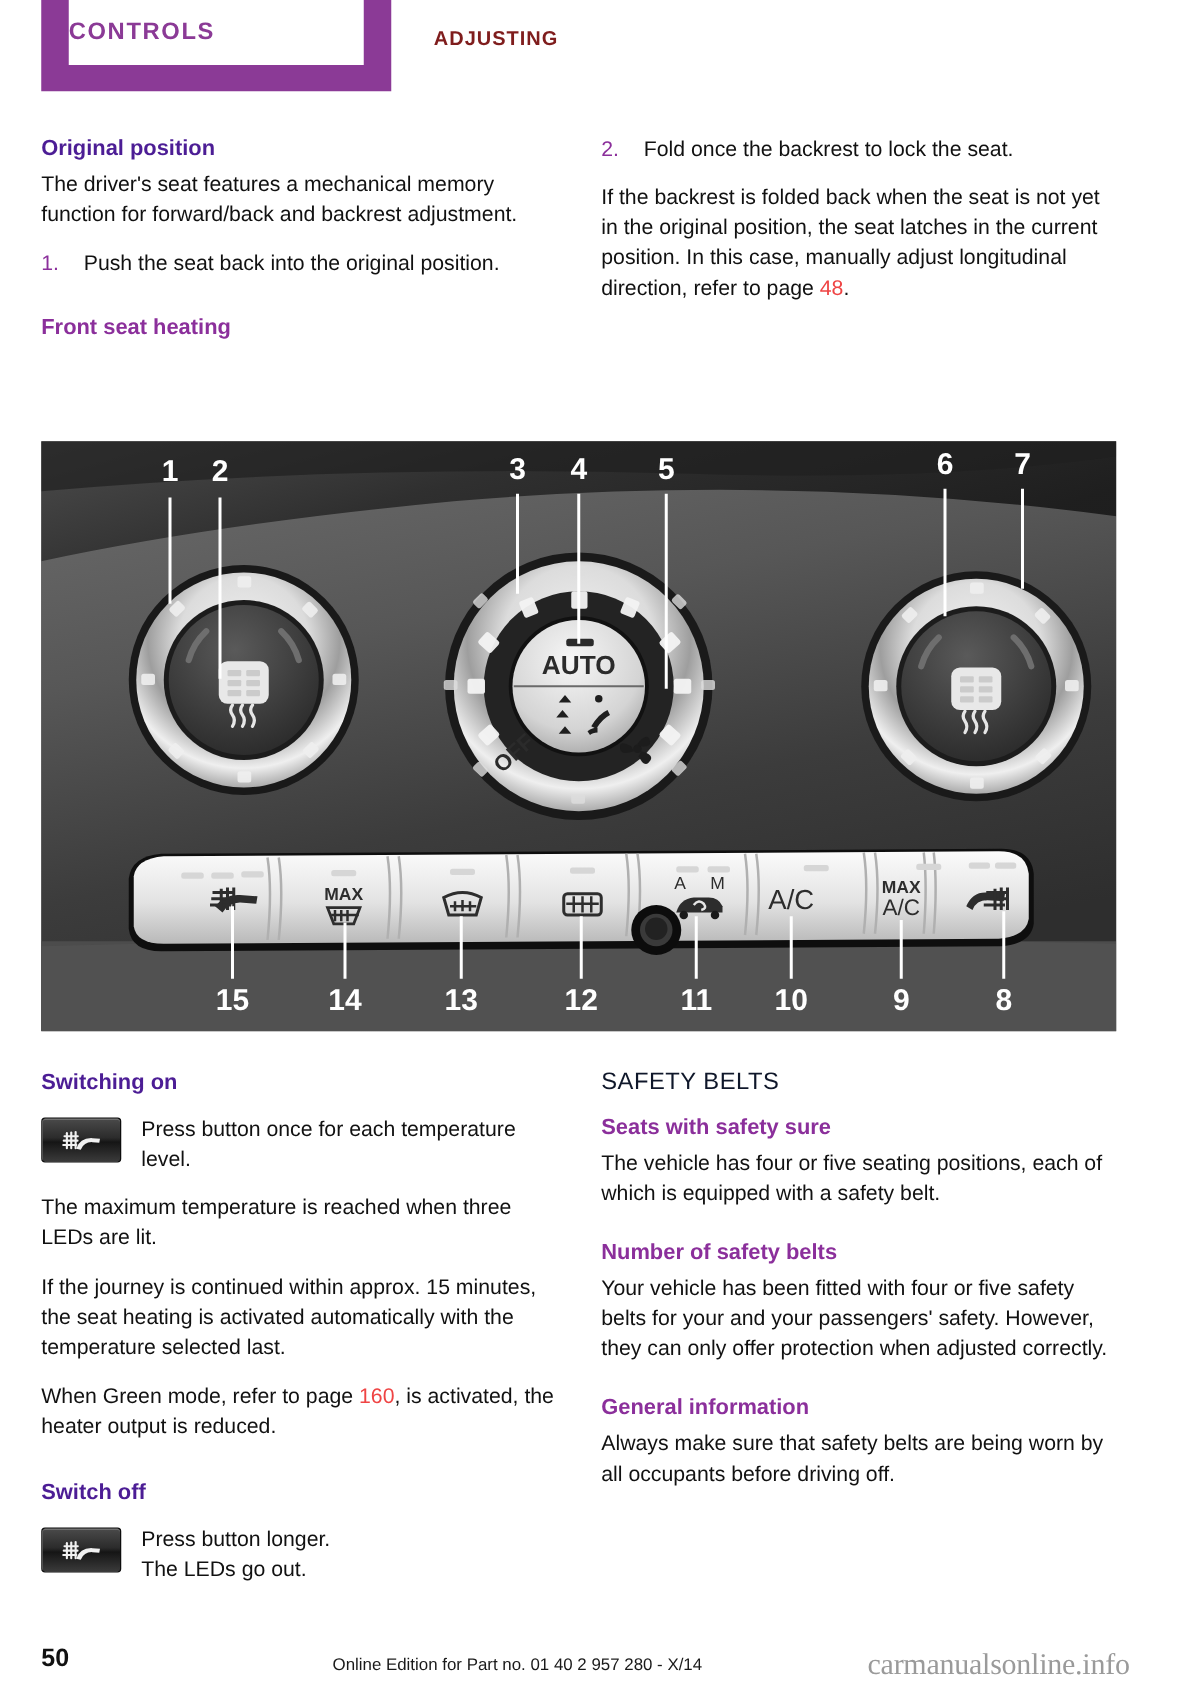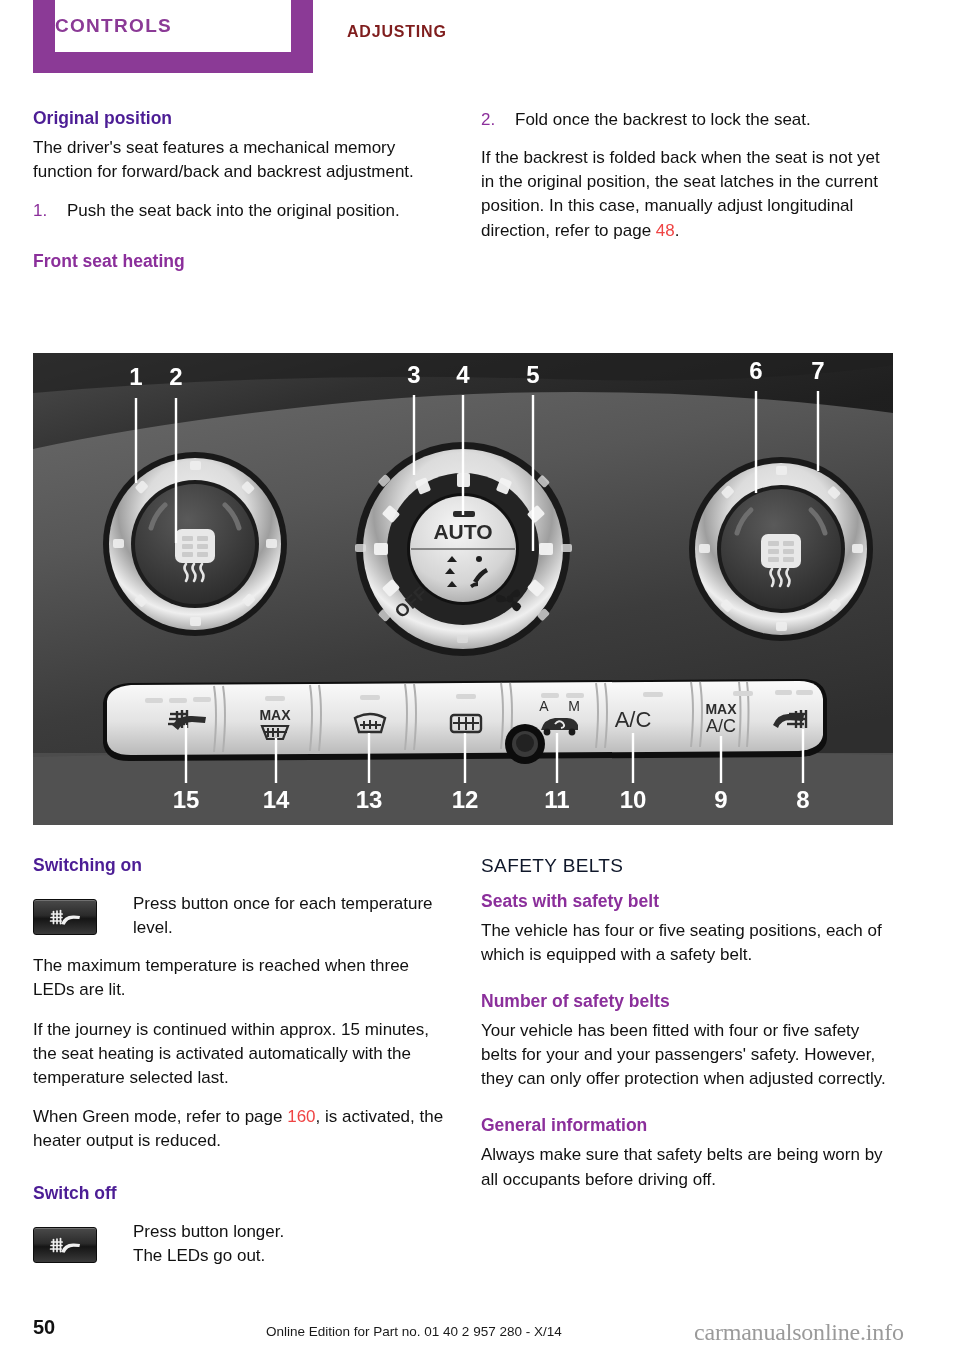--- a/index.html
+++ b/index.html
@@ -60,21 +60,21 @@
   ol.steps li{
     position:relative;padding-left:34px;
     color:#111111;font-size:17px;line-height:1.42;
     margin-bottom:4px;
   }
   ol.steps li .num{
     position:absolute;left:0;top:0;color:#8b2f9b;font-size:17px;
   }
 
   
-  .icon-row{display:flex;align-items:center;margin:16px 0 14px 0;gap:20px;}
+  .icon-row{display:flex;align-items:flex-start;margin:16px 0 14px 0;}
   .icon-btn{
     flex:0 0 auto;width:62px;height:34px;margin-right:16px;margin-top:2px;
     border-radius:3px;
     background:linear-gradient(#4a4a4a 0%,#2b2b2b 45%,#151515 55%,#3a3a3a 100%);
     border:1px solid #0d0d0d;
     display:flex;align-items:center;justify-content:center;
     box-shadow:inset 0 1px 0 rgba(255,255,255,.22);
   }
   .icon-row .txt{color:#111111;font-size:17px;line-height:1.42;}
 
@@ -510,21 +510,21 @@
       <span>Press button longer.</span><br>
       <span>The LEDs go out.</span>
     </span>
   </div>
 </div>
 
 <div class="col" id="col-right-lower" style="left:481px;top:855px;width:412px;position:absolute;">
 
   <h1 class="h1">SAFETY BELTS</h1>
 
-  <h2 class="h2 dark">Seats with safety belt</h2>
+  <h2 class="h2 dark">Seats with safety sure</h2>
   <p class="body">The vehicle has four or five seating positions, each of which is equipped with a safety belt.</p>
 
   <h2 class="h2 dark" style="margin-top:24px;">Number of safety belts</h2>
   <p class="body">Your vehicle has been fitted with four or five safety belts for your and your passengers' safety. However, they can only offer protection when adjusted correctly.</p>
 
   <h2 class="h2 dark" style="margin-top:24px;">General information</h2>
   <p class="body">Always make sure that safety belts are being worn by all occupants before driving off.</p>
 </div>
 
 <div id="footer">

